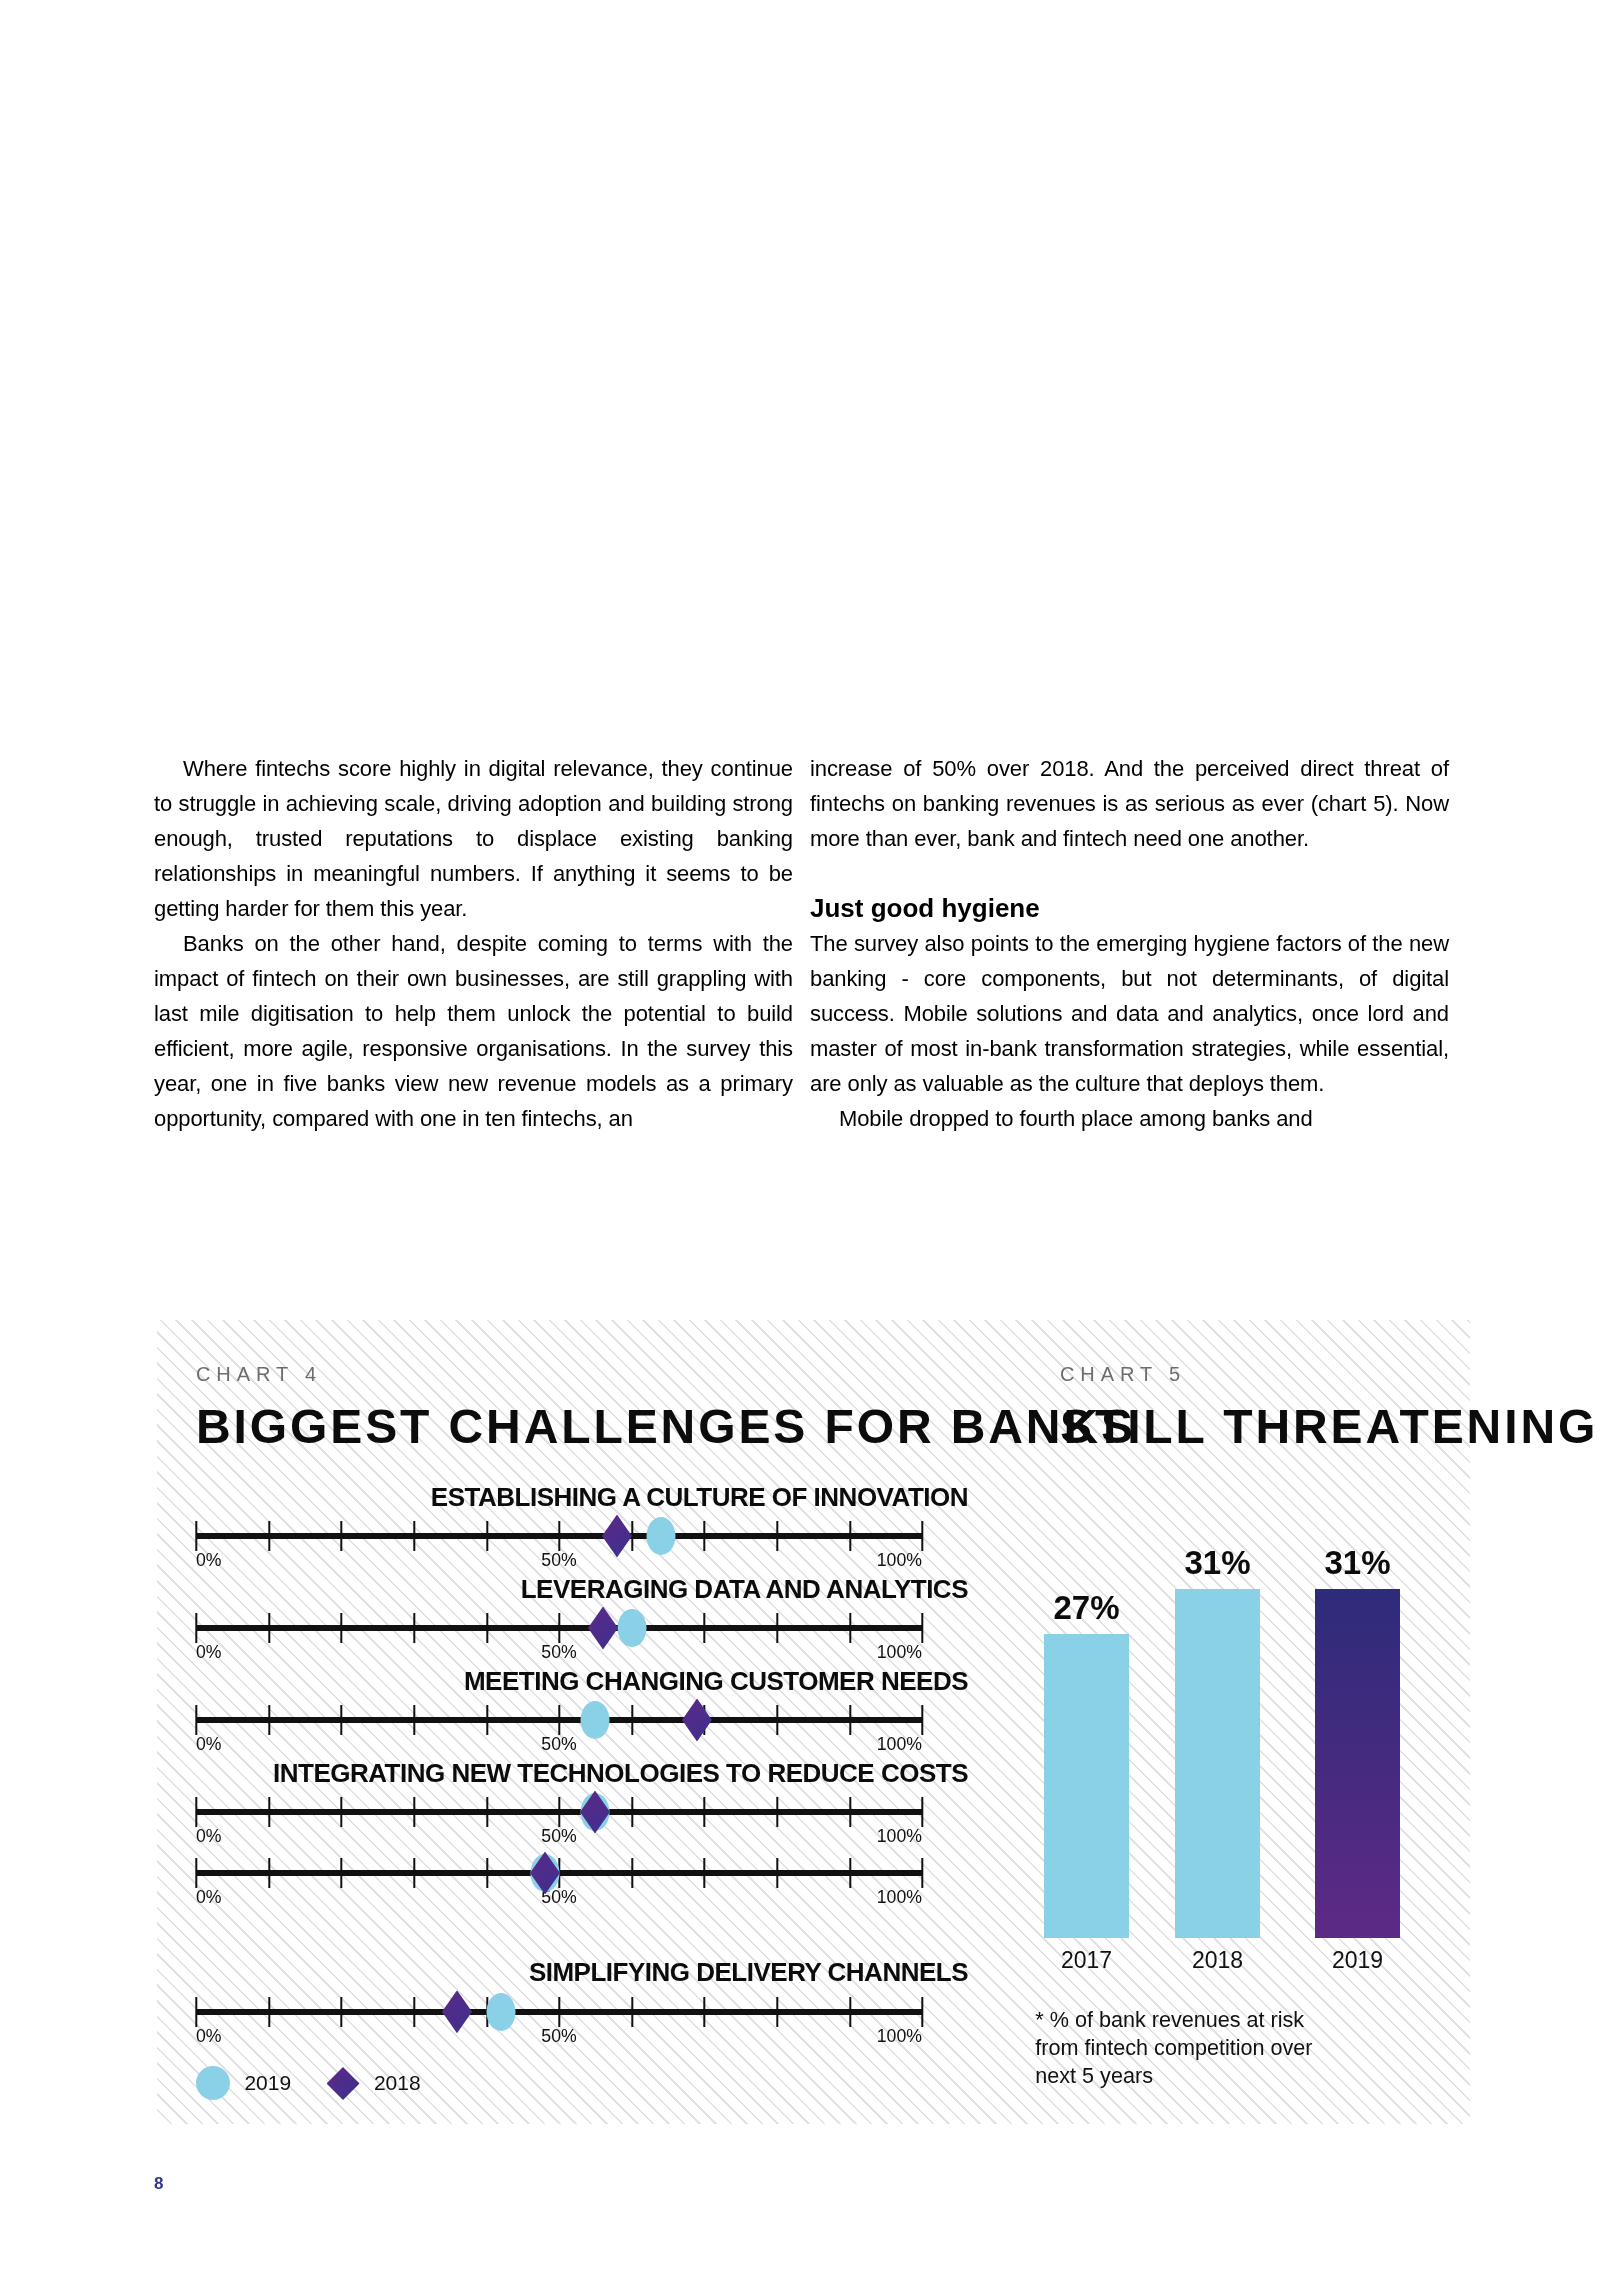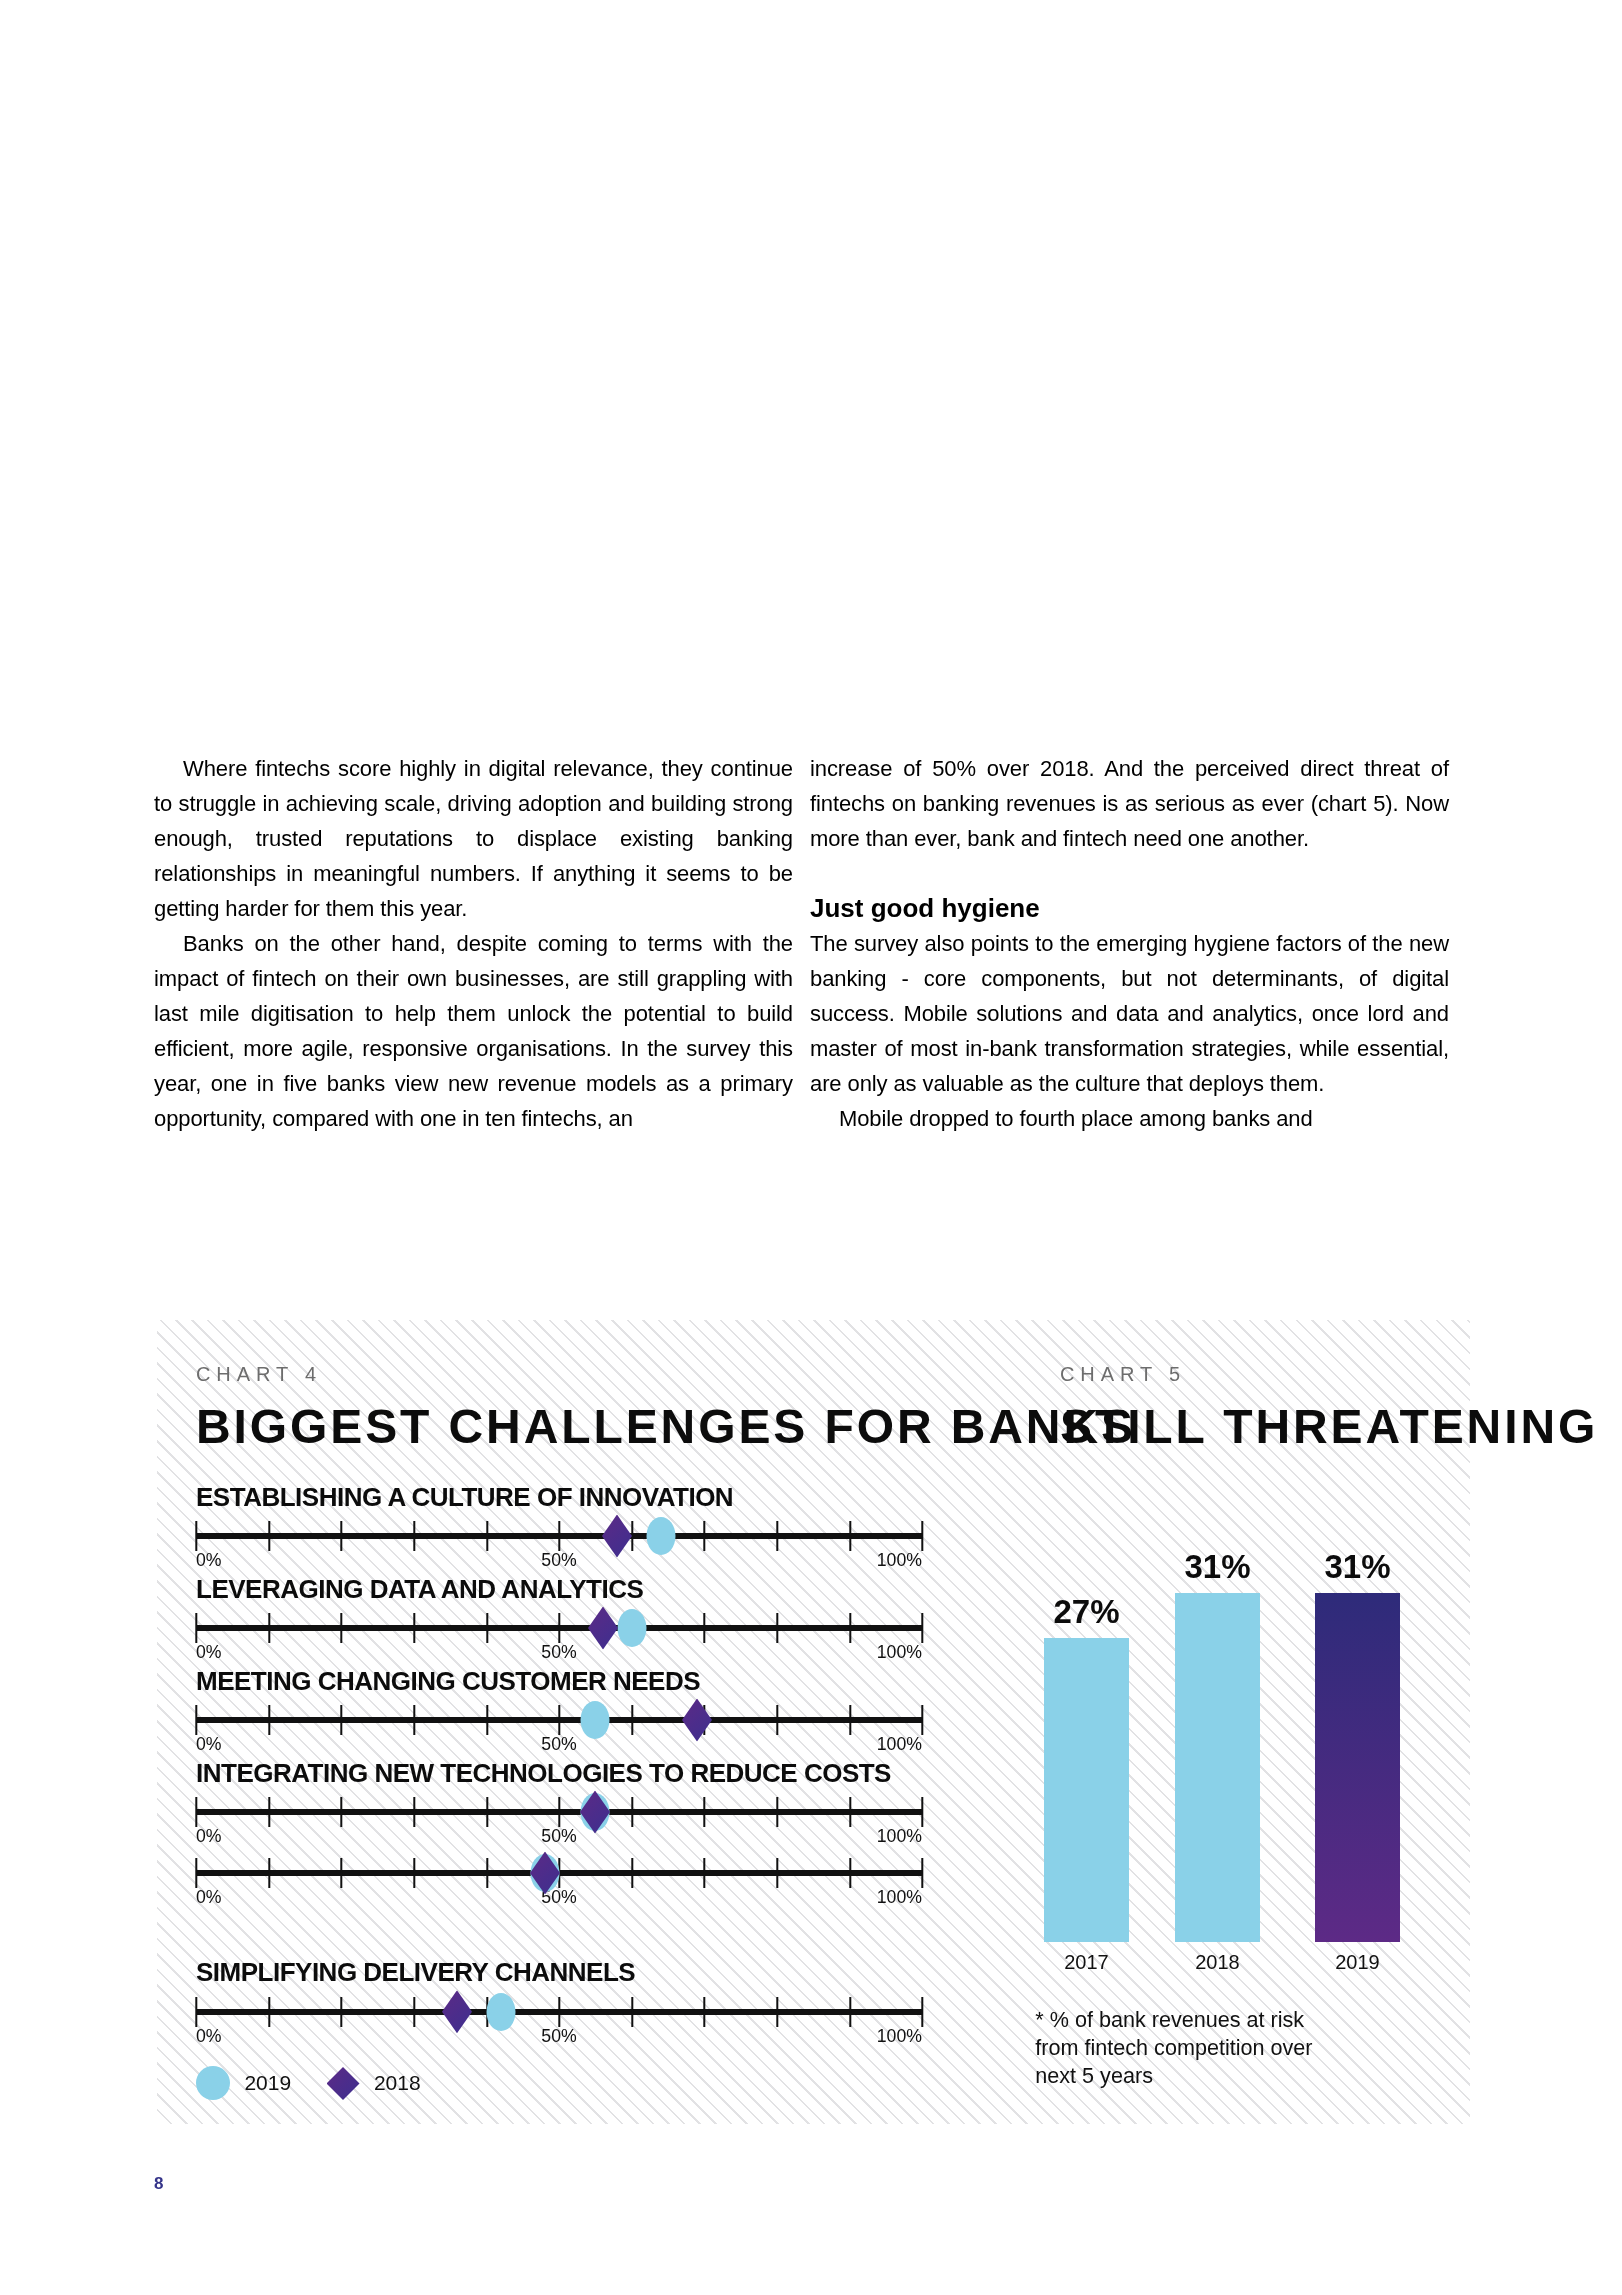--- a/index.html
+++ b/index.html
@@ -65,21 +65,21 @@
     font-size:48px;
     font-weight:bold;
     letter-spacing:2.9px;
     color:#0c0c0c;
     margin-top:13px;
     white-space:nowrap;
   }
 
   
   .c4-rows { margin-top:27.5px; }
-  .c4-row { position:relative; height:92px; }
+  .c4-row { position:relative; height:92px;text-align:right; }
   .c4-label {
     font-family:"Liberation Sans", sans-serif;
     font-size:26px;
     font-weight:bold;
     color:#0c0c0c;
     letter-spacing:-0.5px;
     white-space:nowrap;
   }
   .scale {
     position:relative;
@@ -170,21 +170,21 @@
   }
   .bar {
     width:85px;
     background:#8ad1e8;
   }
   .bar.accent {
     background:linear-gradient(180deg,#2e2b7a 0%,#5d2a86 100%);
   }
   .bar-cat {
     font-family:"Liberation Sans", sans-serif;
-    font-size:20px; color:#111;
+    font-size:23px; color:#111;
     margin-top:9.2px;
   }
   .c5-note {
     position:absolute;
     left:1.3px; top:686px;
     font-family:"Liberation Sans", sans-serif;
     font-size:21.6px;
     line-height:28px;
     color:#111;
   }

